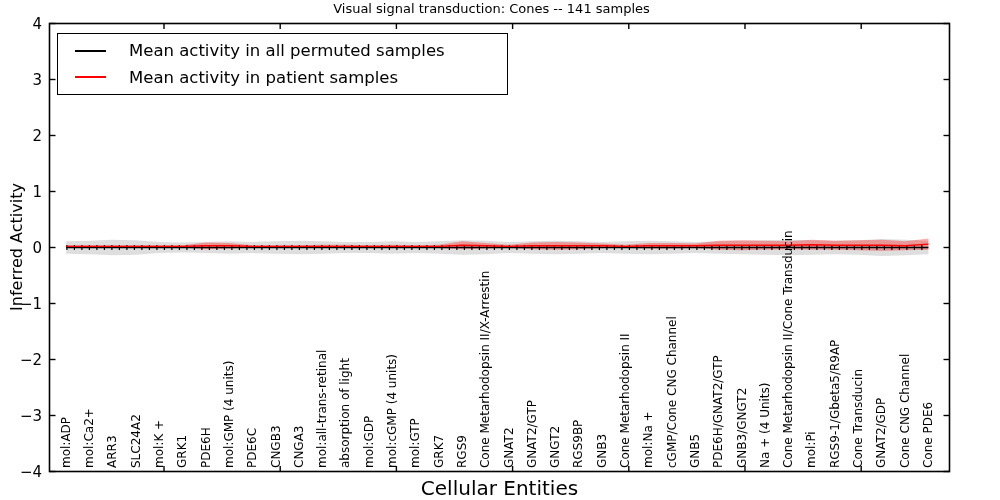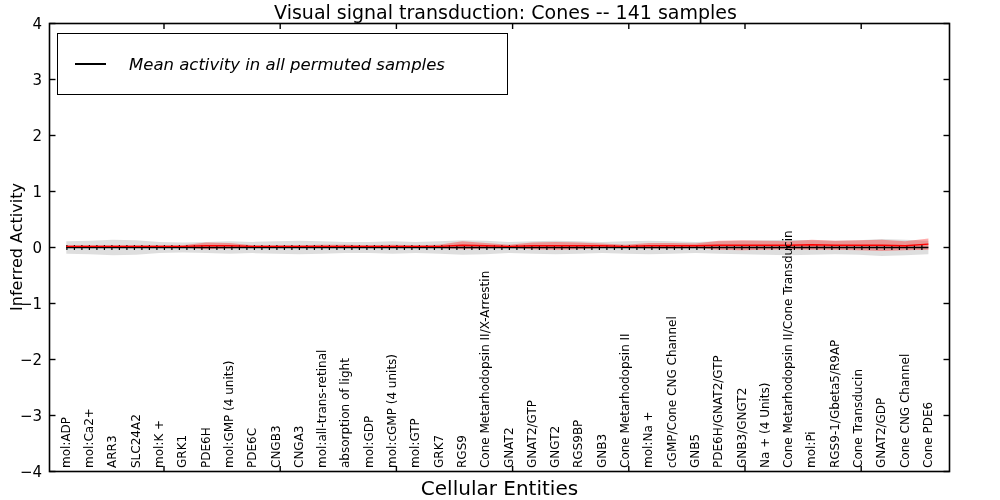--- a/index.html
+++ b/index.html
@@ -1,26 +1,26 @@
 <!DOCTYPE html>
 <html><head>
 <meta charset="utf-8">
 <style>
   html,body{margin:0;padding:0;background:#fff;}
   .fig{position:relative;width:1000px;height:500px;background:#fff;overflow:hidden;
        font-family:"DejaVu Sans", sans-serif;color:#000;}
   .fig svg{position:absolute;left:0;top:0;}
-  .title{position:absolute;left:55px;top:1px;width:901px;text-align:center;
-         font-size:19px;white-space:nowrap;}
+  .title{position:absolute;left:41px;top:1px;width:901px;text-align:center;
+         font-size:13px;white-space:nowrap;}
   .xlabel{position:absolute;left:49px;top:476px;width:901px;text-align:center;font-size:20px;}
   .ylabel{position:absolute;left:16px;top:247px;transform:translate(-50%,-50%) rotate(-90deg);
           font-size:16px;white-space:nowrap;}
   .legend{position:absolute;left:57px;top:33px;width:451px;height:62px;box-sizing:border-box;
           border:1.5px solid #000;background:#fff;display:flex;flex-direction:column;
-          justify-content:space-evenly;font-style:italic;}
+          justify-content:space-evenly;}
   .legend-row{display:flex;align-items:center;gap:23px;padding-left:17px;}
   .legend-line{width:31px;height:2px;background:#000;flex:0 0 auto;}
   .legend-label{font-size:16.5px;white-space:nowrap;}
 </style>
 </head>
 <body>
 
 <div class="fig">
   <svg width="1000" height="500" viewBox="0 0 1000 500">
       <path d="M66.3 241.3 L89.6 240.8 L112.9 239.7 L136.2 240.2 L159.5 241.9 L182.8 242.5 L206.1 241.9 L229.4 241.3 L252.7 241.9 L276.0 241.3 L299.3 240.8 L322.6 241.3 L345.9 241.9 L369.2 241.9 L392.5 241.3 L415.8 241.9 L439.1 241.3 L462.4 240.2 L485.7 240.8 L509.0 241.9 L532.3 241.3 L555.6 240.8 L578.9 241.3 L602.2 241.9 L625.5 241.3 L648.8 240.8 L672.1 241.3 L695.4 241.9 L718.7 241.3 L742.0 240.8 L765.3 240.2 L788.6 239.7 L811.9 240.2 L835.2 240.8 L858.5 240.2 L881.8 239.1 L905.1 239.7 L928.4 240.8 L928.4 254.2 L905.1 255.3 L881.8 255.9 L858.5 254.8 L835.2 254.2 L811.9 254.8 L788.6 255.3 L765.3 254.8 L742.0 254.2 L718.7 253.7 L695.4 253.1 L672.1 253.7 L648.8 254.2 L625.5 253.7 L602.2 253.1 L578.9 253.7 L555.6 254.2 L532.3 253.7 L509.0 253.1 L485.7 254.2 L462.4 254.8 L439.1 253.7 L415.8 253.1 L392.5 253.7 L369.2 253.1 L345.9 253.1 L322.6 253.7 L299.3 254.2 L276.0 253.7 L252.7 253.1 L229.4 253.7 L206.1 253.1 L182.8 252.5 L159.5 253.1 L136.2 254.8 L112.9 255.3 L89.6 254.2 L66.3 253.7 Z" fill="rgba(0,0,0,0.13)"></path>
@@ -114,14 +114,18 @@
 
   <div class="ylabel">Inferred Activity</div>
 
   <div class="xlabel">Cellular Entities</div>
 
   <div class="legend">
     <div class="legend-row">
       <span class="legend-line" style="background: rgb(0, 0, 0);"></span>
       <span class="legend-label">Mean activity in all permuted samples</span>
     </div>
+    <div class="legend-row">
+      <span class="legend-line" style="background: rgb(255, 0, 0);"></span>
+      <span class="legend-label">Mean activity in patient samples</span>
+    </div>
   </div>
 </div>
 
 </body></html>

